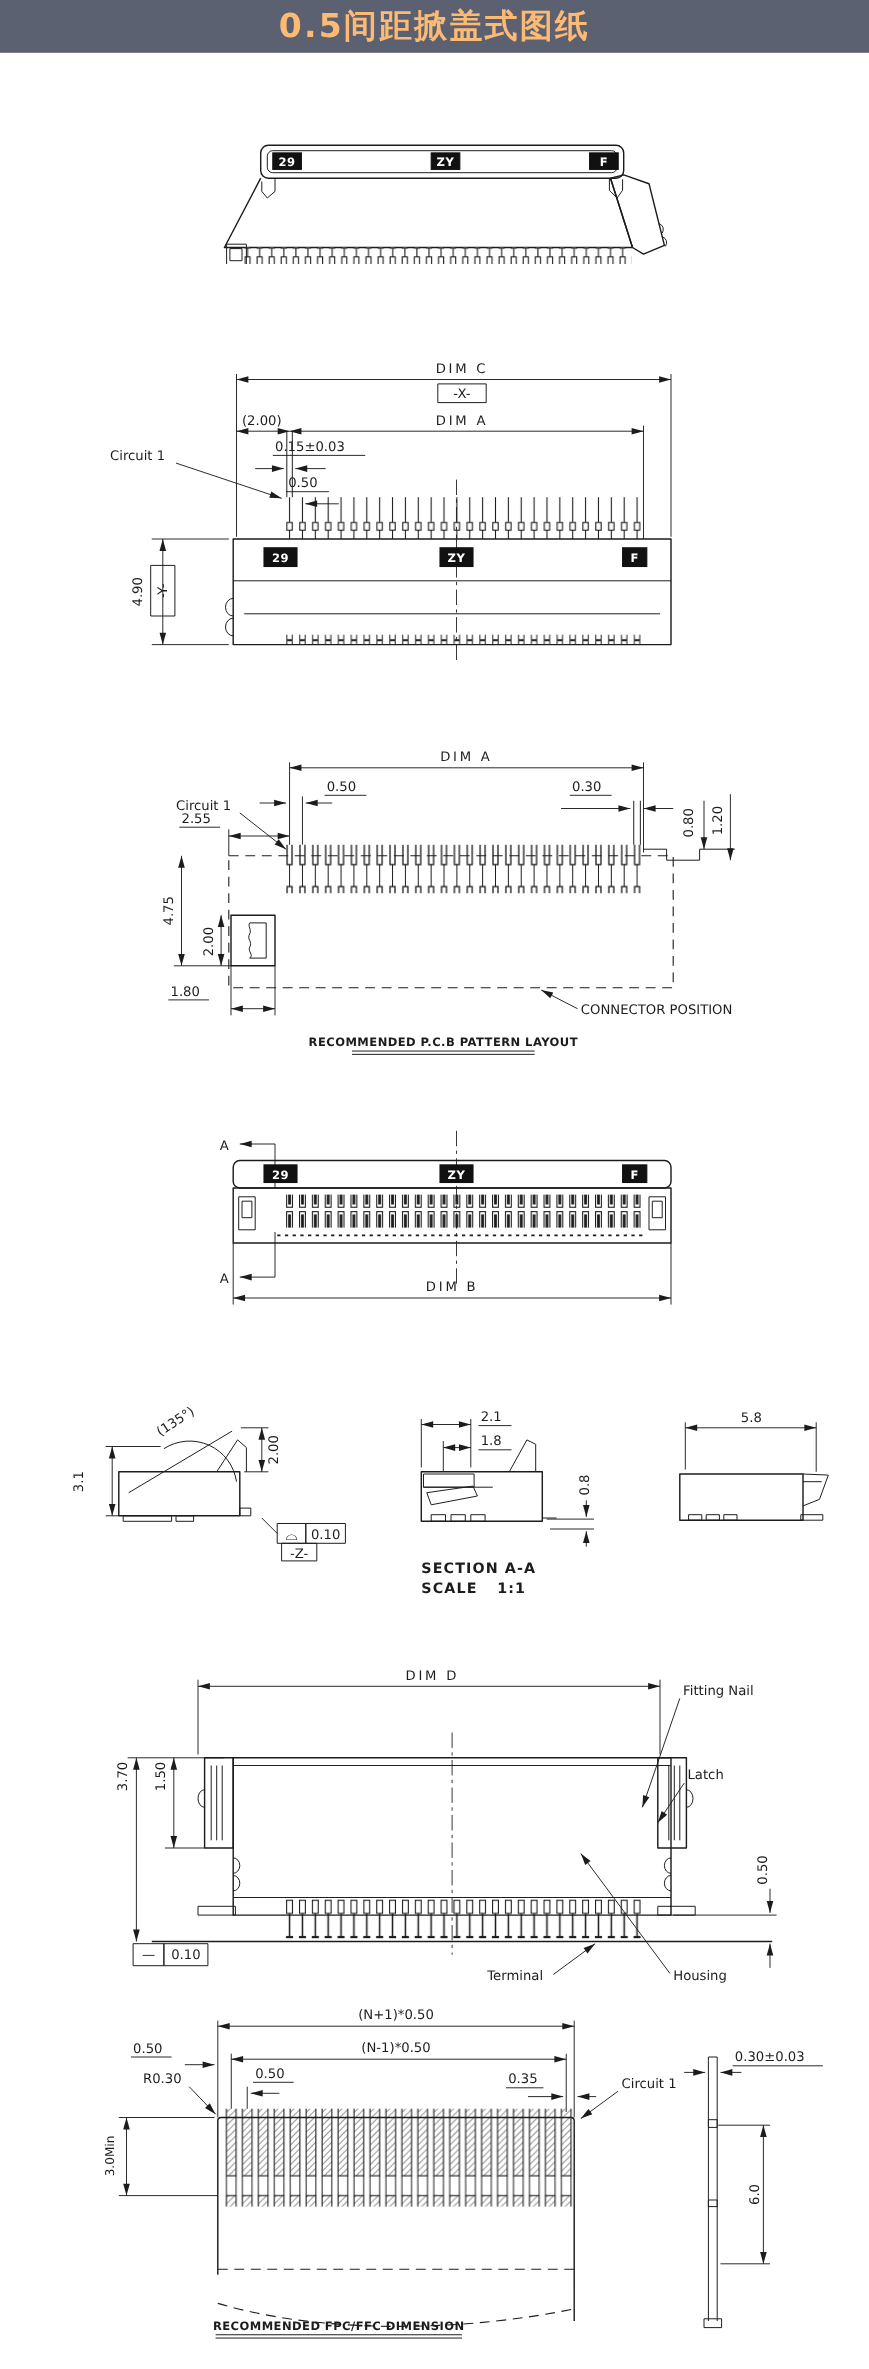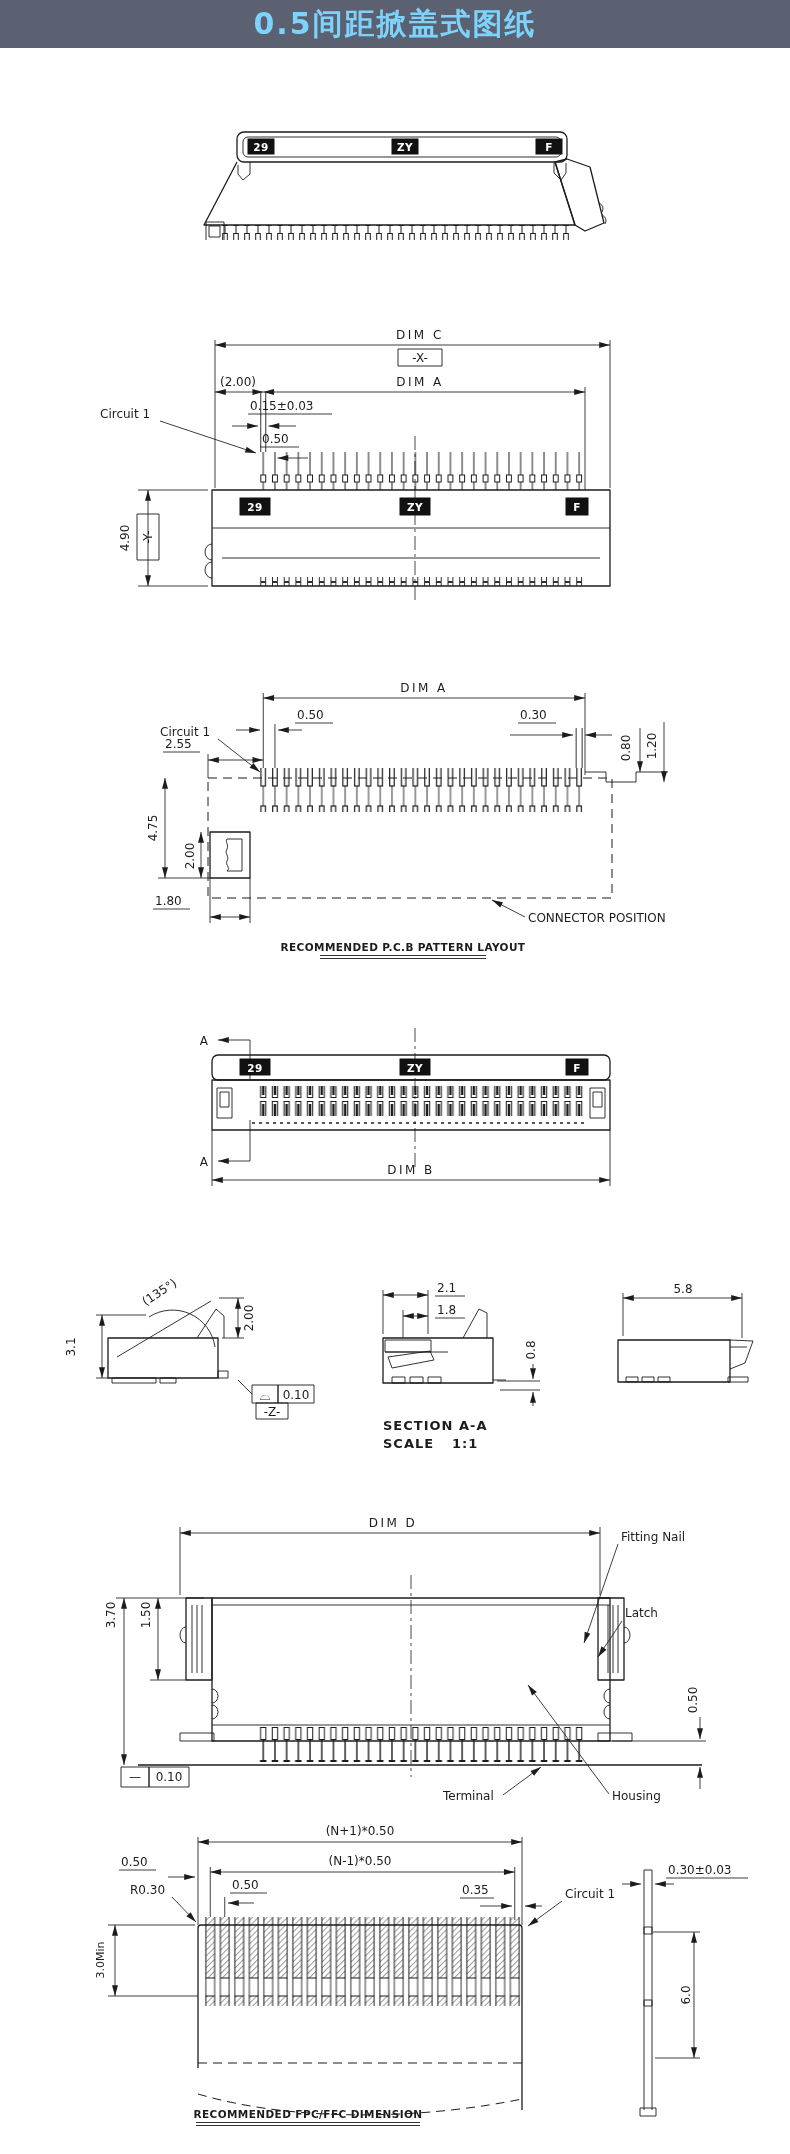--- a/index.html
+++ b/index.html
@@ -1,17 +1,17 @@
 <!DOCTYPE html>
 <html><head>
 <meta charset="utf-8">
 <style>
   html,body{margin:0;padding:0;background:#ffffff;width:790px;font-family:"DejaVu Sans",sans-serif;}
   .header{height:48px;background:#5b6170;display:flex;align-items:center;justify-content:center;}
-  .header .t{color:#7dd3fc;font-size:30px;font-weight:bold;letter-spacing:2px;}
+  .header .t{color:#fdba74;font-size:30px;font-weight:bold;letter-spacing:2px;}
   svg{display:block;}
   .ln{stroke:#1c1c1c;stroke-width:1.3;fill:none;stroke-linejoin:round;}
   .ln2{stroke:#1c1c1c;stroke-width:0.9;fill:none;stroke-linejoin:round;}
   .dm{stroke:#1c1c1c;stroke-width:0.85;fill:none;}
   .cl{stroke:#1c1c1c;stroke-width:0.8;fill:none;stroke-dasharray:14 4 3 4;}
   .dsh{stroke:#1c1c1c;stroke-width:1;fill:none;stroke-dasharray:9 6;}
   .tk{stroke:#1c1c1c;stroke-width:1.6;fill:none;stroke-dasharray:3 4;}
   text{fill:#1c1c1c;font-size:12px;}
   .ds{letter-spacing:2.5px;}
   .ctr{text-anchor:middle;}

